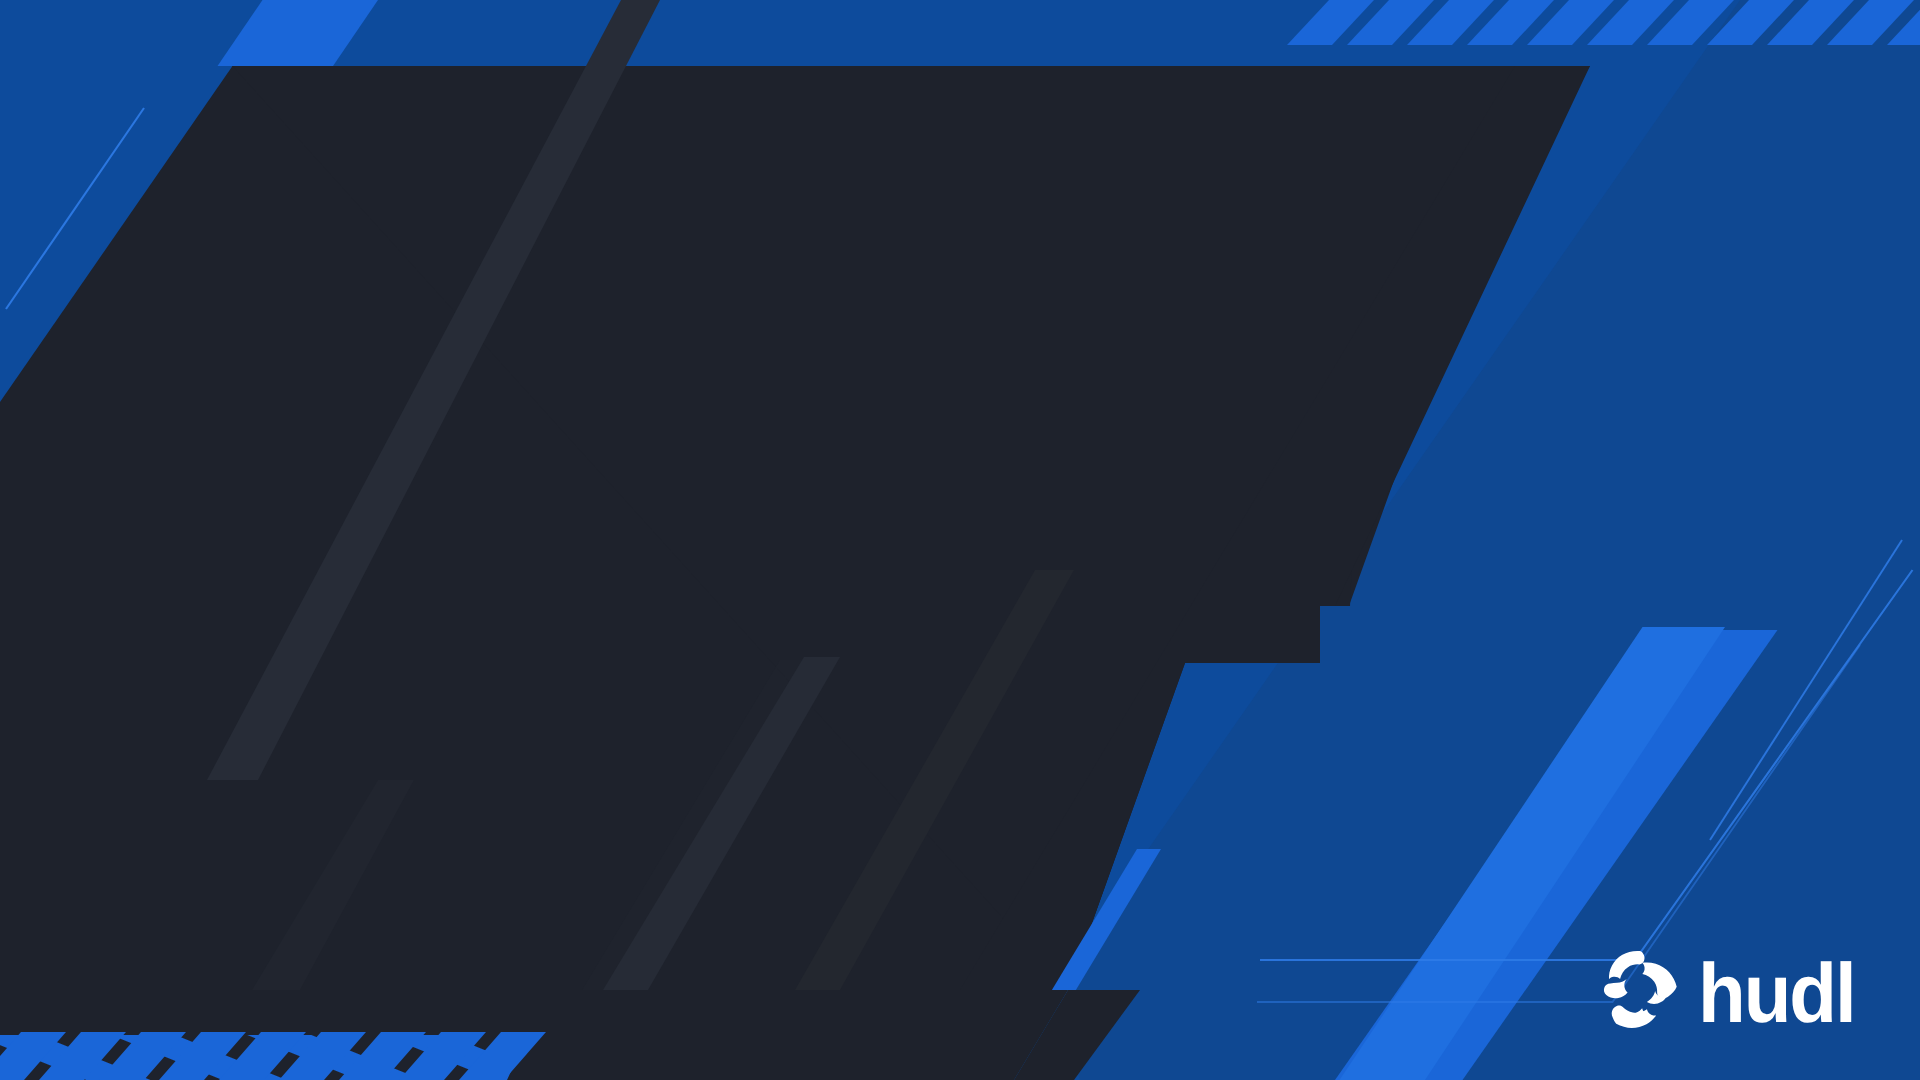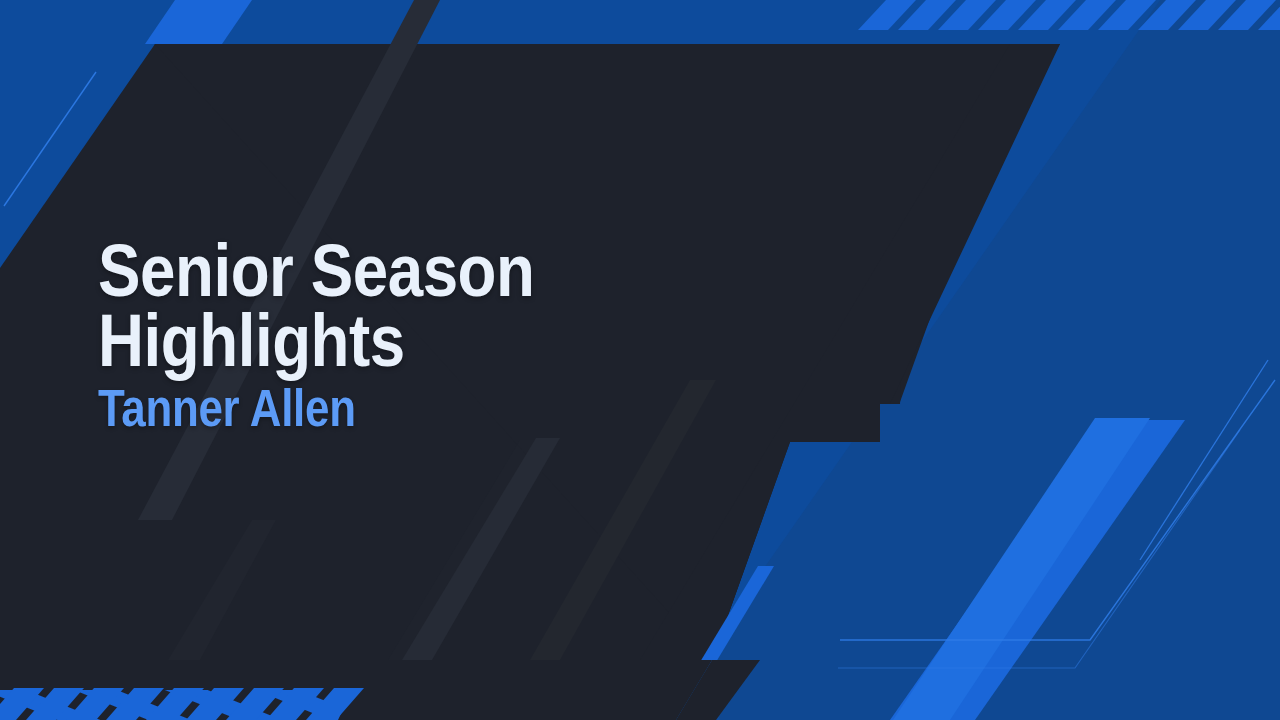--- a/index.html
+++ b/index.html
@@ -202,20 +202,30 @@
         <polygon points="1166,0 1196,0 1168,30 1138,30" fill="#1a66d8"></polygon>
         <polygon points="1206,0 1236,0 1208,30 1178,30" fill="#1a66d8"></polygon>
         <polygon points="1246,0 1276,0 1248,30 1218,30" fill="#1a66d8"></polygon>
         <polygon points="1286,0 1316,0 1288,30 1258,30" fill="#1a66d8"></polygon>
       </g>
 
       <line x1="1268" y1="360" x2="1140" y2="560" stroke="#2f7ce8" stroke-width="1.3" opacity="0.85"></line>
     </svg>
   </div>
 
-  <div id="title-block">
-    <h1 id="headline">Senior Season
-Highlights</h1>
-    <div id="subline">Tanner Allen</div>
+
+  <div id="hudl-logo">
+    <span id="hudl-mark">
+      <svg width="56" height="56" viewBox="0 0 100 100" xmlns="http://www.w3.org/2000/svg" aria-hidden="true">
+        <g fill="#ffffff">
+          <path d="M48.5 5.5 C34 4.5 22 11 15.5 22.5 C12.5 28 11.5 33.5 12 39 C13.2 37.5 15 36.4 17.3 36.1 C20.4 35.7 23.1 36.8 25.1 38.8 C26.2 33 29.4 27.9 34.5 24.6 C38.5 22 43 21 47.5 21.3 C50.5 21.5 52.5 19.6 53.6 17 C54.8 14 54.2 10.6 52.2 8 C51.2 6.7 50 5.8 48.5 5.5 Z"></path>
+          <path d="M92.5 48 C89.5 34.5 80 24.5 67.5 20.5 C62 18.8 56.6 18.5 51.5 19.4 C52.9 20.7 53.9 22.5 54.2 24.8 C54.6 27.9 53.6 30.7 51.6 32.7 C57.3 33.9 62.4 37.1 65.8 42.1 C68.4 46 69.5 50.4 69.2 54.9 C69 58 70.9 60 73.5 61.1 C76.5 62.3 79.9 61.7 82.5 59.6 C86.5 56.4 90.5 53 92.5 48 Z"></path>
+          <path d="M20.5 92 C32 98.5 45.5 98.5 56.5 92.5 C61.4 89.8 65.3 86.2 68 82 C66.2 82.4 64.2 82.2 62.2 81.2 C59.4 79.8 57.7 77.4 57.1 74.7 C52.3 78 46.4 79.5 40.3 78.5 C35.6 77.7 31.6 75.5 28.6 72.3 C26.5 70.1 23.8 69.8 21.2 70.8 C18.1 72 15.9 74.6 15.3 77.9 C14.9 80.3 15.2 82.5 16.2 84.3 C17.3 87.3 18.6 90 20.5 92 Z"></path>
+          <path d="M13.5 44 C10 44 7.2 46.1 6.2 49.3 C5.2 52.4 6.2 55.6 8.7 57.6 C12.6 60.8 17.8 62.1 23 61.2 C27.6 60.4 31.4 58.1 34 54.8 C31.9 53 30.5 50.4 30.2 47.3 C29.9 43.9 31 40.9 33 38.7 C29.8 41.4 25.8 43 21.5 43.3 C18.8 43.5 16 43.9 13.5 44 Z"></path>
+          <path d="M57 66 C60.8 68.3 65.4 69 70 67.8 C74.6 66.6 78.2 63.7 80.4 59.9 C77.9 60.9 75 60.9 72.3 59.6 C69.4 58.2 67.5 55.7 66.8 52.9 C65.8 57.5 62.8 62.5 57 66 Z"></path>
+          <path d="M36.5 81 C39.8 84.6 44.6 87 50 87.2 C55.6 87.4 60.6 85.3 64.2 81.7 C61.5 82.2 58.6 81.7 56.1 80.1 C53.6 78.5 52 76.1 51.4 73.4 C47.9 77.6 42.8 80.4 36.5 81 Z"></path>
+        </g>
+      </svg>
+    </span>
+    <span id="hudl-wordmark">hudl</span>
   </div>
 
-
 </div>
 
 </body></html>

